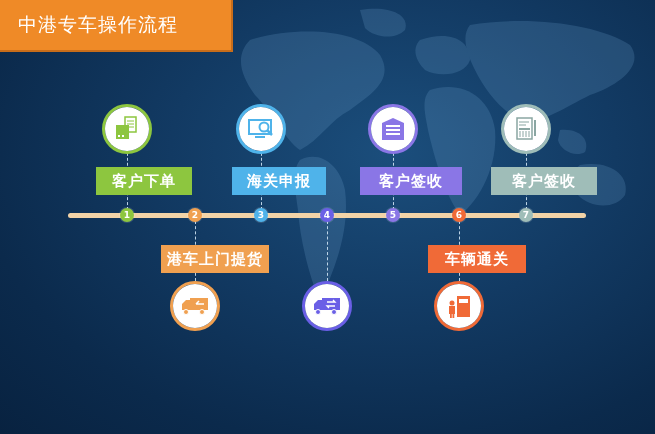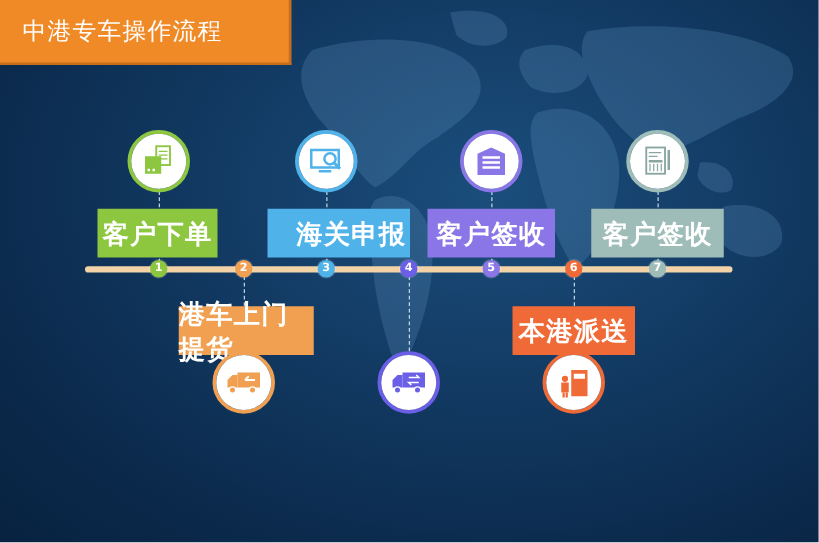--- a/index.html
+++ b/index.html
@@ -8,21 +8,21 @@
     background:radial-gradient(ellipse at 60% 35%, #1b4e7c 0%, #123a63 40%, #0b2a4c 75%, #082240 100%);}
   .map{position:absolute;left:0;top:0;width:655px;height:434px;opacity:.22;}
   .title-box{position:absolute;left:0;top:0;width:233px;height:52px;background:#ef8a27;
     border-bottom:2px solid #c86d1a;border-right:2px solid #c86d1a;box-sizing:border-box;
     display:flex;align-items:center;padding-left:18px;}
   .title-box span{color:#fff;font-size:19px;font-weight:normal;letter-spacing:1px;}
   .timeline{position:absolute;left:68px;top:213px;width:518px;height:5px;border-radius:3px;background:#f2d3a7;}
   .vline{position:absolute;width:1px;border-left:1px dashed #cfe3f3;opacity:.9;}
   .dot{position:absolute;width:14px;height:14px;border-radius:50%;color:#fff;font-size:9px;font-weight:bold;
     display:flex;align-items:center;justify-content:center;top:208px;box-shadow:0 0 0 1px rgba(255,255,255,.15);}
-  .label{position:absolute;height:39px;color:#fff;font-size:21px;font-weight:bold;display:flex;align-items:center;justify-content:center;letter-spacing:1px;}
+  .label{position:absolute;height:28px;color:#fff;font-size:15px;font-weight:bold;display:flex;align-items:center;justify-content:center;letter-spacing:1px;margin-left:18px;}
   .icon{position:absolute;width:44px;height:44px;border-radius:50%;background:#fff;box-sizing:border-box;
     display:flex;align-items:center;justify-content:center;}
   .icon-ring{position:absolute;width:50px;height:50px;border-radius:50%;box-sizing:border-box;}
 </style>
 </head>
 <body>
 
 <div class="stage">
 
   <svg class="map" viewBox="0 0 655 434">
@@ -77,21 +77,21 @@
   <div class="vline" style="left:261px;top:148px;height:62px;"></div>
   <div class="icon-ring" style="left:236px;top:104px;border:3px solid #4fb3ea;"></div>
   <div class="icon" style="left:239px;top:107px;">
     <svg width="28" height="24" viewBox="0 0 28 24">
       <rect x="2" y="3" width="22" height="14" fill="none" stroke="#4fb3ea" stroke-width="2"></rect>
       <rect x="8" y="19" width="10" height="2" fill="#4fb3ea"></rect>
       <circle cx="17" cy="10" r="4.5" fill="#fff" stroke="#4fb3ea" stroke-width="2"></circle>
       <line x1="20" y1="13" x2="25" y2="18" stroke="#4fb3ea" stroke-width="2.5"></line>
     </svg>
   </div>
-  <div class="label" style="left:214px;top:167px;width:94px;background:#4fb3ea;padding-left:20px;">海关申报</div>
+  <div class="label" style="left:214px;top:167px;width:94px;background:#4fb3ea;">海关申报</div>
   <div class="dot" style="left:254px;background:#4fb3ea;">3</div>
 
   <div class="vline" style="left:327px;top:221px;height:60px;"></div>
   <div class="dot" style="left:320px;background:#6a5fe6;">4</div>
   <div class="icon-ring" style="left:302px;top:281px;border:3px solid #6a5fe6;"></div>
   <div class="icon" style="left:305px;top:284px;">
     <svg width="30" height="20" viewBox="0 0 30 20">
       <rect x="10" y="2" width="18" height="12" fill="#6a5fe6"></rect>
       <path d="M2 8 L6 4 L10 4 L10 14 L2 14Z" fill="#6a5fe6"></path>
       <circle cx="6" cy="16" r="2.5" fill="#6a5fe6" stroke="#fff"></circle>
@@ -108,21 +108,21 @@
       <rect x="6" y="9" width="14" height="2" fill="#fff"></rect>
         <rect x="6" y="13" width="14" height="2" fill="#fff"></rect>
         <rect x="6" y="17" width="14" height="2" fill="#fff"></rect>
     </svg>
   </div>
   <div class="label" style="left:342px;top:167px;width:102px;background:#8a76e6;">客户签收</div>
   <div class="dot" style="left:386px;background:#8a76e6;">5</div>
 
   <div class="vline" style="left:459px;top:221px;height:60px;"></div>
   <div class="dot" style="left:452px;background:#f06a37;">6</div>
-  <div class="label" style="left:410px;top:245px;width:98px;background:#f06a37;">本港派送</div>
+  <div class="label" style="left:410px;top:245px;width:98px;background:#f06a37;">车辆通关</div>
   <div class="icon-ring" style="left:434px;top:281px;border:3px solid #f06a37;"></div>
   <div class="icon" style="left:437px;top:284px;">
     <svg width="26" height="26" viewBox="0 0 26 26">
       <rect x="11" y="3" width="13" height="21" fill="#f06a37"></rect>
       <rect x="13" y="6" width="9" height="4" fill="#fff"></rect>
       <circle cx="6" cy="10" r="2.5" fill="#f06a37"></circle>
       <rect x="3" y="13" width="6" height="8" fill="#f06a37"></rect>
       <rect x="4" y="21" width="1.8" height="4" fill="#f06a37"></rect>
         <rect x="6.5" y="21" width="1.8" height="4" fill="#f06a37"></rect>
     </svg>

